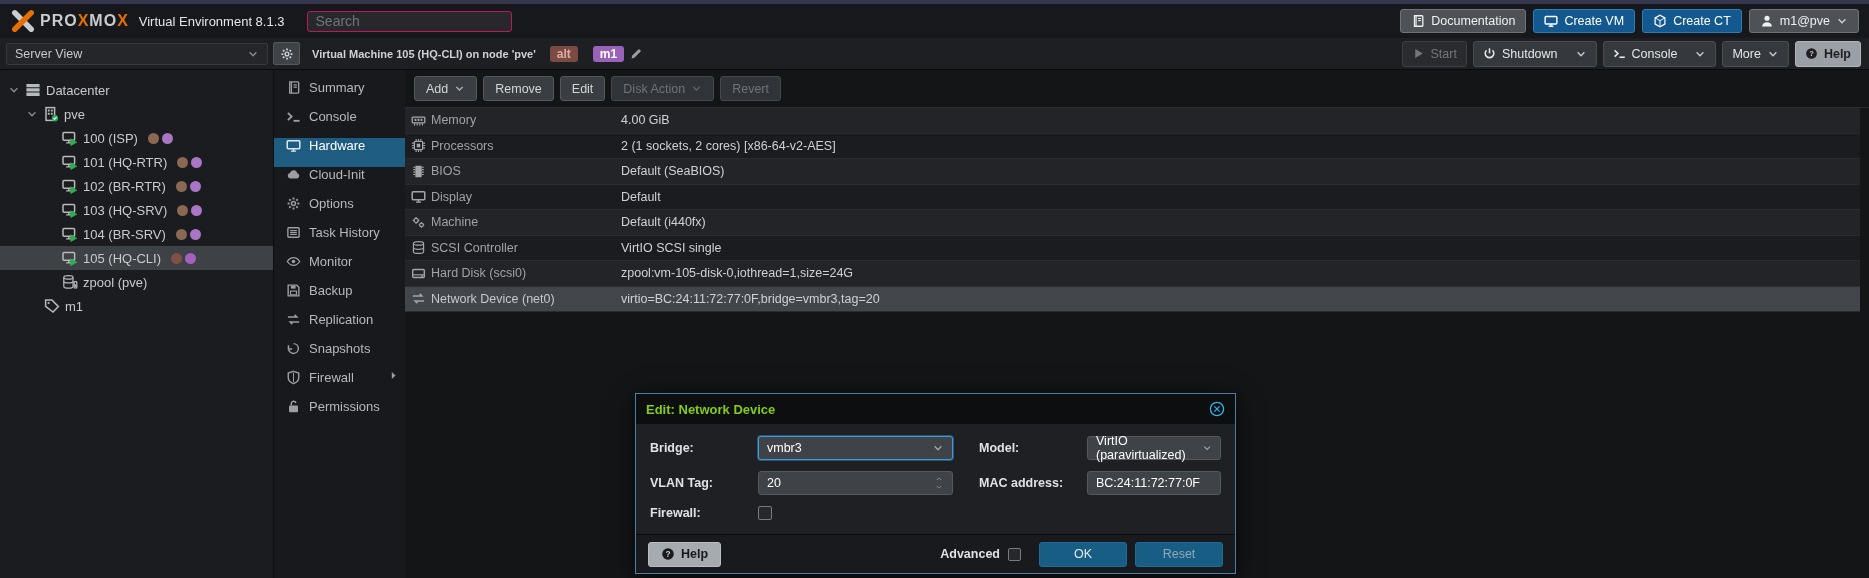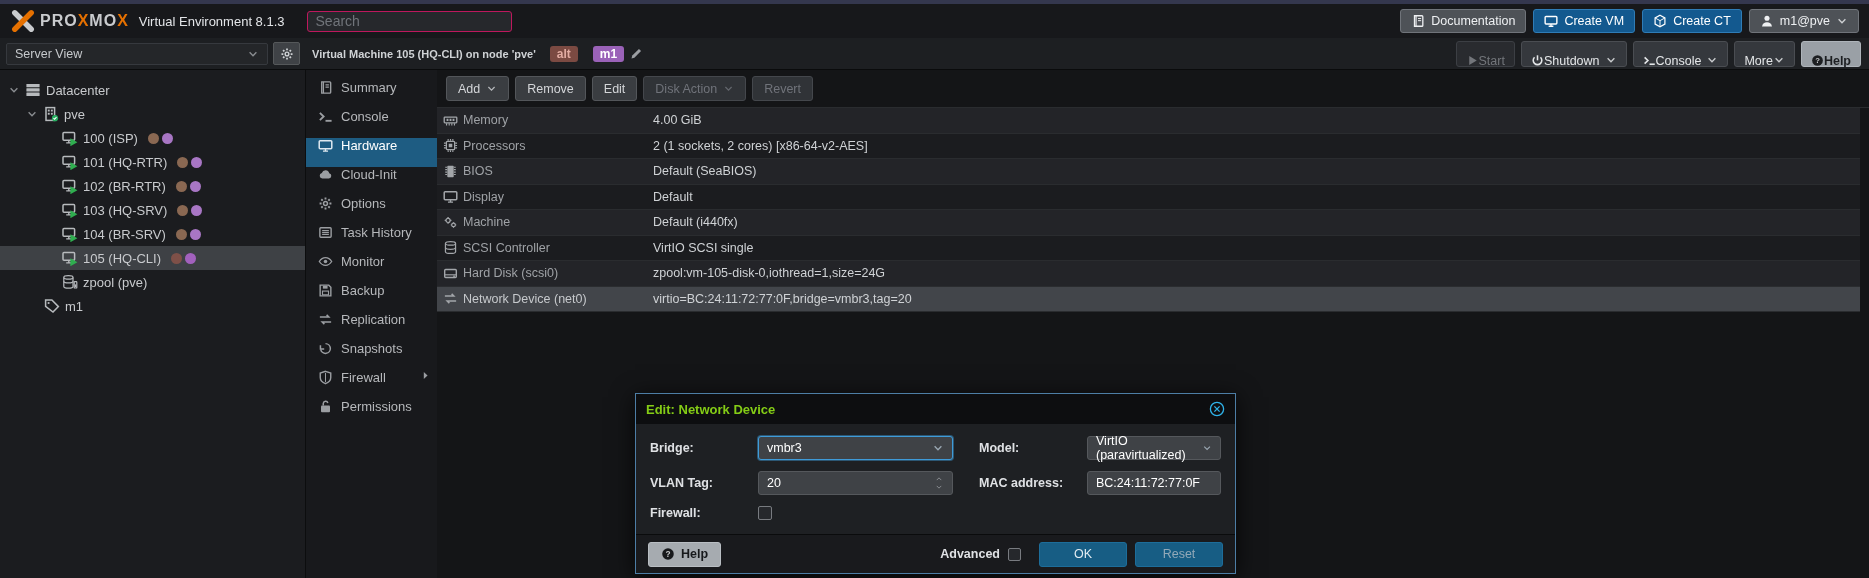--- a/index.html
+++ b/index.html
@@ -30,30 +30,30 @@
   .view-select { flex:1; height:22px; background:#242629; border:1px solid #36393e; border-radius:2px; display:flex; align-items:center; padding:0 8px; color:#c6c9cc; }
   .view-select .caret { margin-left:auto; width:12px; height:12px; color:#8a8d91; }
   .gear-btn { width:27px; height:23px; background:#3f4246; border:1px solid #55585a; border-radius:2px; display:flex; align-items:center; justify-content:center; color:#cfd2d5; }
   .gear-btn .ic{ width:14px; height:14px; }
   .page-title { font-weight:bold; color:#cfd2d5; font-size:11px; margin-left:6px; white-space:nowrap; }
   .tagchips { display:flex; gap:15px; margin-left:14px; align-items:center; }
   .chip { padding:1px 7px; border-radius:3px; font-size:12px; font-weight:bold; }
   .pencil { width:13px; height:13px; color:#9b9ea2; margin-left:6px; }
   .subbar .spacer { flex:1; }
   .actions { display:flex; gap:6px; padding-right:8px; }
-  .abtn { height:24px; display:flex; align-items:flex-start; padding:12px 9px; border-radius:3px; background:#35383d; border:1px solid #4a4d52; color:#e4e6e8; cursor:pointer; }
+  .abtn { height:24px; display:flex; align-items:center; gap:6px; padding:12px 9px; border-radius:3px; background:#35383d; border:1px solid #4a4d52; color:#e4e6e8; cursor:pointer; }
   .abtn .ic { width:13px; height:13px; }
   .abtn.disabled { background:#292b2f; border-color:#3c3f44; color:#73767b; cursor:default; }
   .abtn .divider { width:1px; align-self:stretch; background:#55585d; margin:3px 1px 3px 3px; }
   .abtn .caret { width:12px; height:12px; opacity:.85; }
   .abtn.light { background:#9aa0a6; border-color:#aeb4ba; color:#1d1f22; font-weight:bold; }
 
   
   .main { display:flex; height:508px; }
-  .tree { width:306px; flex:none; background:#1b1c1f; border-right:1px solid #0c0d0e; padding-top:8px; overflow:hidden; }
+  .tree { width:274px; flex:none; background:#1b1c1f; border-right:1px solid #0c0d0e; padding-top:8px; overflow:hidden; }
   .tree-row { height:24px; display:flex; align-items:center; gap:5px; font-size:13px; color:#c8cacd; cursor:pointer; white-space:nowrap; }
   .tree-row.selected { background:#3e4145; }
   .tree-row .caret { width:12px; height:12px; color:#8a8d91; flex:none; }
   .tree-row .ic { width:16px; height:16px; color:#b7babd; flex:none; }
   .dots { display:flex; gap:3px; margin-left:5px; }
   .dot { width:11px; height:11px; border-radius:50%; display:inline-block; }
 
   .vmmenu { width:131px; flex:none; background:#18191c; padding-top:10px; }
   .menu-item { height:29px; display:flex; align-items:flex-start; gap:8px; padding:0 6px 0 12px; font-size:13px; color:#b6b8bb; cursor:pointer; }
   .menu-item .ic { width:15px; height:15px; color:#9b9ea2; flex:none; }

